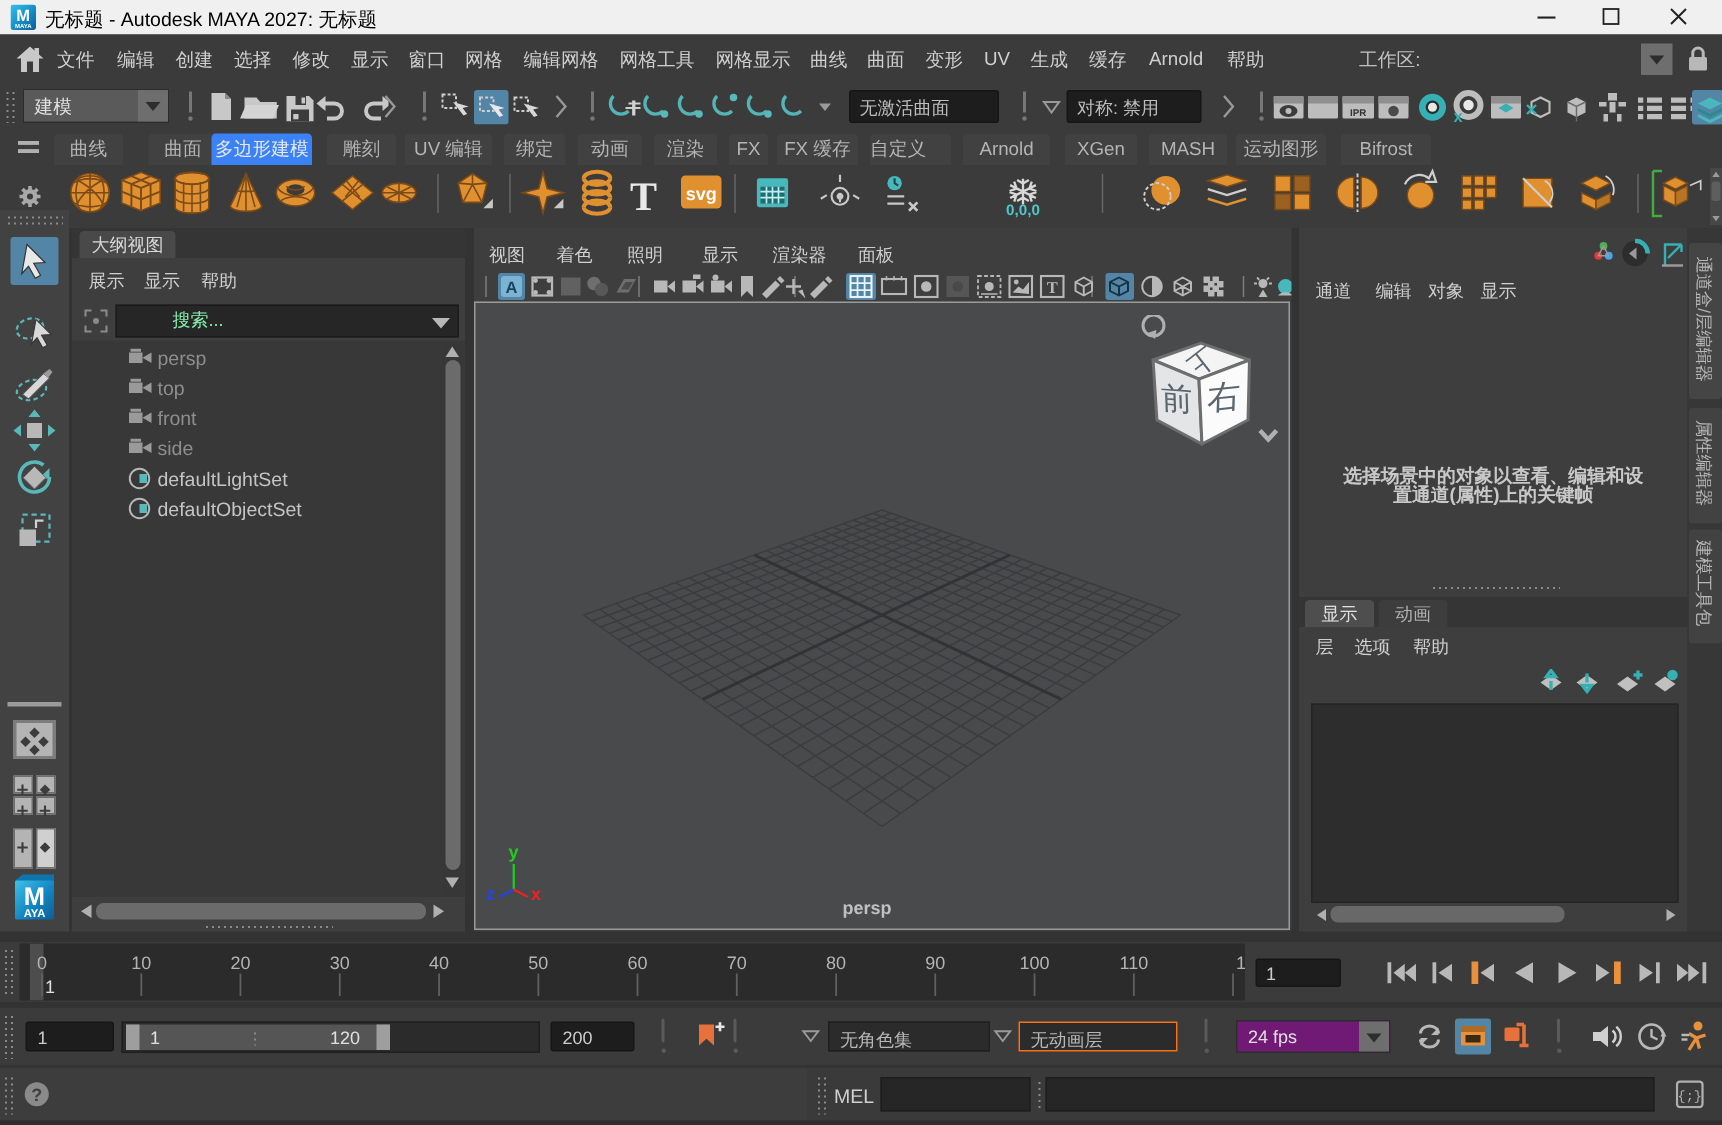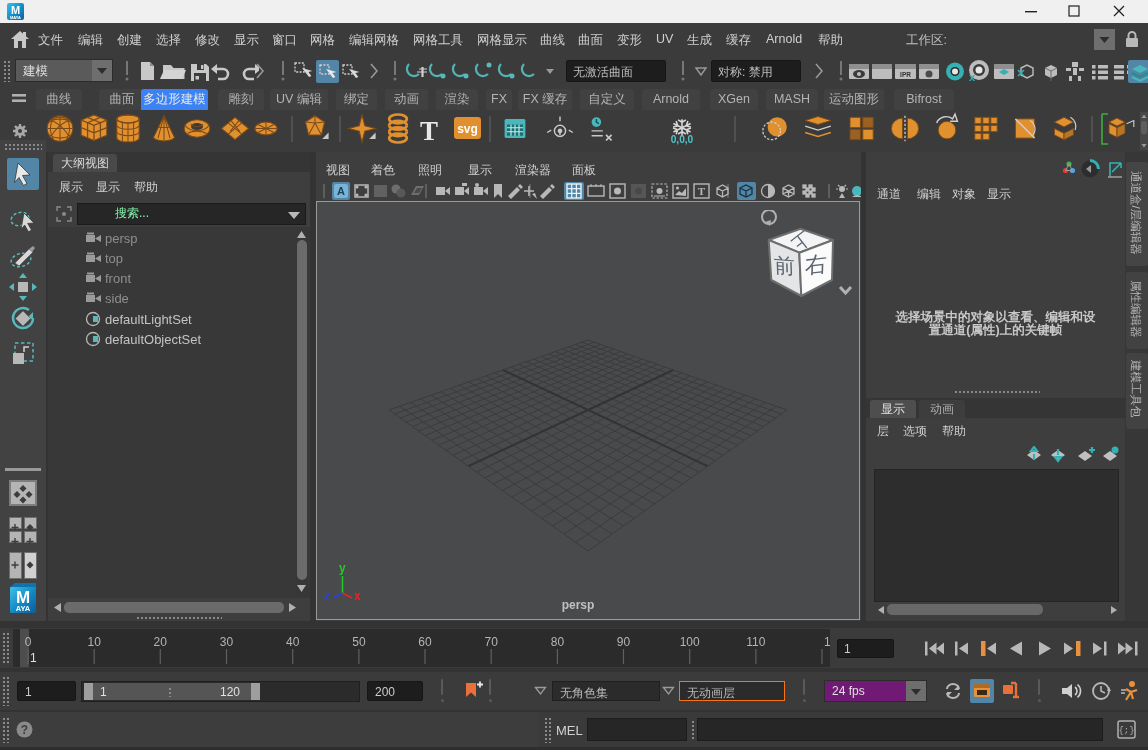--- a/index.html
+++ b/index.html
@@ -48,20 +48,21 @@
           <linearGradient id="mg" x1="0" y1="0" x2="1" y2="1">
         <stop offset="0" stop-color="#37c0e8"></stop>
             <stop offset="0.5" stop-color="#1791c9"></stop>
             <stop offset="1" stop-color="#0a5f9e"></stop>
       </linearGradient>
         </defs>
       <rect x="0" y="0" width="17" height="17" rx="2" fill="url(#mg)"></rect>
       <text x="8.5" y="11" font-size="11" font-weight="bold" fill="#fff" text-anchor="middle" font-family="Liberation Sans">M</text>
       <text x="8.5" y="15.5" font-size="4" font-weight="bold" fill="#fff" text-anchor="middle" font-family="Liberation Sans">MAYA</text>
     </svg>
+    <div class="abs" style="left:30px;top:4px;color:#000;font-size:13px;">无标题 - Autodesk MAYA 2027: 无标题</div>
     <svg class="abs" style="left:1008px;top:0" width="140" height="23">
       <rect x="17" y="11" width="12" height="1.4" fill="#222"></rect>
       <rect x="61" y="6" width="10" height="10" fill="none" stroke="#222" stroke-width="1.2"></rect>
       <path d="M106 6 L116 16 M116 6 L106 16" stroke="#222" stroke-width="1.3" fill="none"></path>
     </svg>
   </div>
   <div class="abs" id="menubar">
     <svg class="abs" style="left:10px;top:7px" width="20" height="19" viewBox="0 0 20 19">
       <path d="M10 1 L19 9 L16 9 L16 18 L12 18 L12 11 L8 11 L8 18 L4 18 L4 9 L1 9 Z" fill="#c8c8c8"></path>
       <rect x="13" y="2" width="3" height="5" fill="#c8c8c8"></rect>
@@ -269,21 +270,21 @@
     <div class="stab" style="left:36px;width:46px;padding:0;text-align:center;">曲线</div>
     <div class="stab" style="left:99px;width:46px;padding:0;text-align:center;">曲面</div>
     <div class="stab active" style="left:141px;width:67px;padding:0;text-align:center;">多边形建模</div>
     <div class="stab" style="left:218px;width:46px;padding:0;text-align:center;">雕刻</div>
     <div class="stab" style="left:270px;width:58px;padding:0;text-align:center;">UV 编辑</div>
     <div class="stab" style="left:336px;width:41px;padding:0;text-align:center;">绑定</div>
     <div class="stab" style="left:385px;width:43px;padding:0;text-align:center;">动画</div>
     <div class="stab" style="left:436px;width:42px;padding:0;text-align:center;">渲染</div>
     <div class="stab" style="left:486px;width:26px;padding:0;text-align:center;">FX</div>
     <div class="stab" style="left:518px;width:54px;padding:0;text-align:center;">FX 缓存</div>
-    <div class="stab" style="left:580px;width:54px;padding:0;text-align:center;">自定义</div>
+    <div class="stab" style="left:580px;width:54px;padding:0;text-align:left;">自定义</div>
     <div class="stab" style="left:642px;width:58px;padding:0;text-align:center;">Arnold</div>
     <div class="stab" style="left:710px;width:48px;padding:0;text-align:center;">XGen</div>
     <div class="stab" style="left:766px;width:52px;padding:0;text-align:center;">MASH</div>
     <div class="stab" style="left:824px;width:60px;padding:0;text-align:center;">运动图形</div>
     <div class="stab" style="left:894px;width:60px;padding:0;text-align:center;">Bifrost</div>
   </div>
   <div class="abs" id="shelficons">
     <svg class="abs" style="left:11px;top:12px" width="18" height="18" viewBox="0 0 18 18">
       <g fill="#a8a8a8">
           <circle cx="9" cy="9" r="5"></circle>

